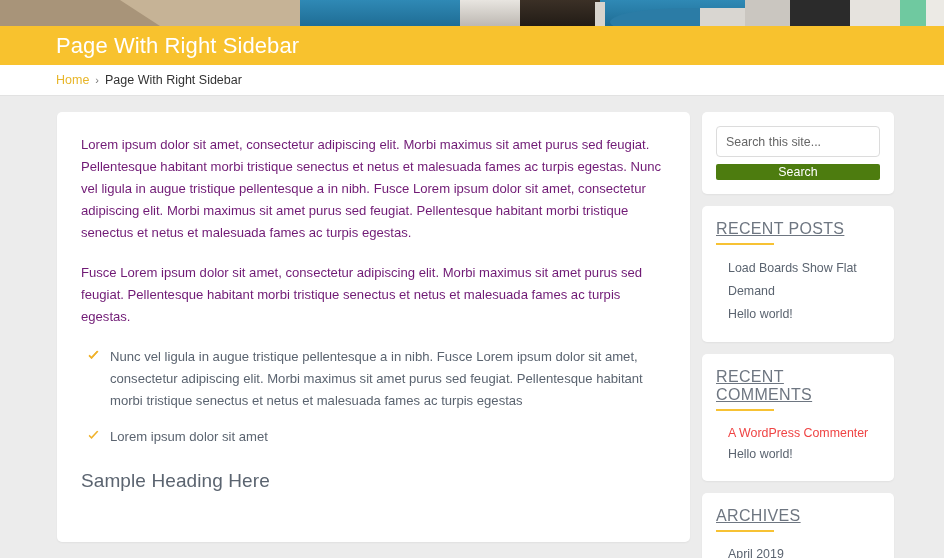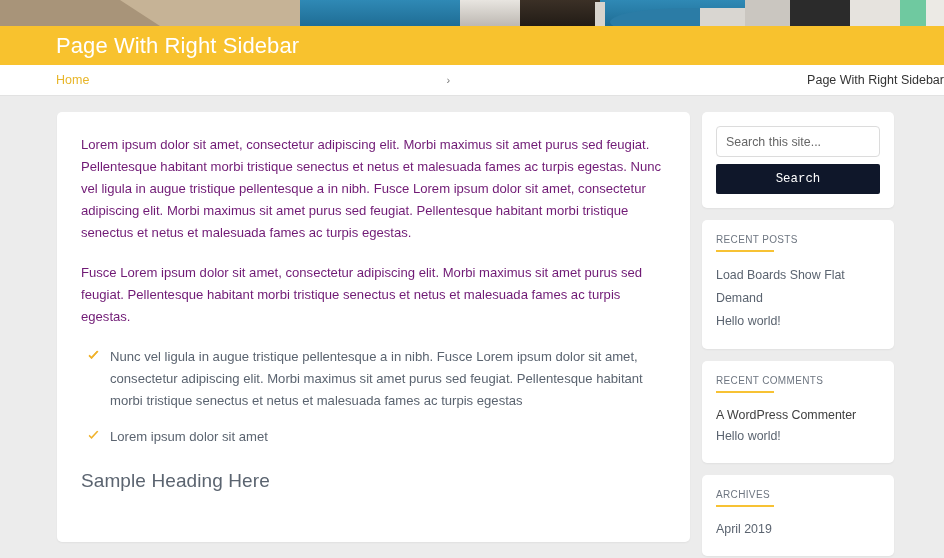--- a/index.html
+++ b/index.html
@@ -48,21 +48,20 @@
 
   
   .breadcrumb-bar {
     background: #ffffff;
     height: 31px;
     display: flex;
     align-items: center;
     padding-left: 56px;
     border-bottom: 1px solid #e2e2e2;
     font-size: 12.5px;
-    justify-content: space-between;
   }
   .crumb-link {
     color: #e8b62a;
     text-decoration: none;
   }
   .crumb-sep {
     color: #777;
     margin: 0 6px;
     font-size: 11px;
   }
@@ -148,67 +147,69 @@
     font-size: 12.4px;
     color: #555;
     font-family: "Liberation Sans", sans-serif;
     outline: none;
     background: #fff;
   }
   .search-input::placeholder { color: #666; }
 
   .search-button {
     width: 100%;
-    height: 30px;
+    height: 16px;
     margin-top: 7px;
-    background: #0f172a;
+    background: #4d7c0f;
     border: none;
     border-radius: 2px;
     color: #ffffff;
     font-size: 12.4px;
-    font-family: Liberation Mono, monospace;
+    font-family: Liberation Sans, sans-serif;
     cursor: pointer;
   }
 
   .widget-title {
     margin: 0;
-    font-size: 10px;
+    font-size: 16px;
     font-weight: normal;
     color: #6e7681;
     letter-spacing: 0.35px;
     padding-bottom: 7px;
     position: relative;
+    text-decoration: underline;
   }
   .widget-title::after {
     content: "";
     position: absolute;
     left: 0;
     bottom: 0;
     width: 58px;
     height: 2.5px;
     background: #f7c234;
   }
 
   .widget-list {
     list-style: none;
     margin: 12px 0 0 0;
     padding: 0;
   }
   .widget-list li {
     font-size: 12.4px;
     line-height: 21px;
     color: #5b6470;
+    margin-left: 12px;
   }
   .widget-list li a {
     color: #5b6470;
     text-decoration: none;
   }
   .recent-posts .widget-list li { line-height: 23px; }
   .comment-item { font-size: 12.4px; line-height: 19px; color: #5b6470; }
-  .comment-item .commenter { color: #404040; }
+  .comment-item .commenter { color: #ef4444; }
 </style>
 </head>
 <body>
 
 <div id="page">
 
   <div class="hero-photo">
     <svg viewBox="0 0 944 26" preserveAspectRatio="none" aria-hidden="true">
       <defs>
         <linearGradient id="g1" x1="0" y1="0" x2="0" y2="1">

